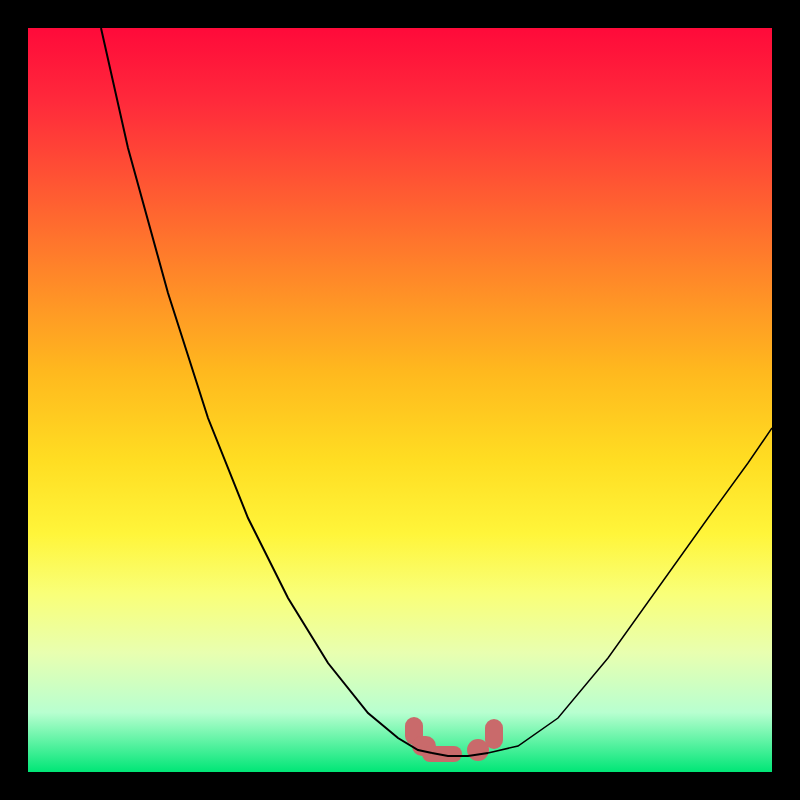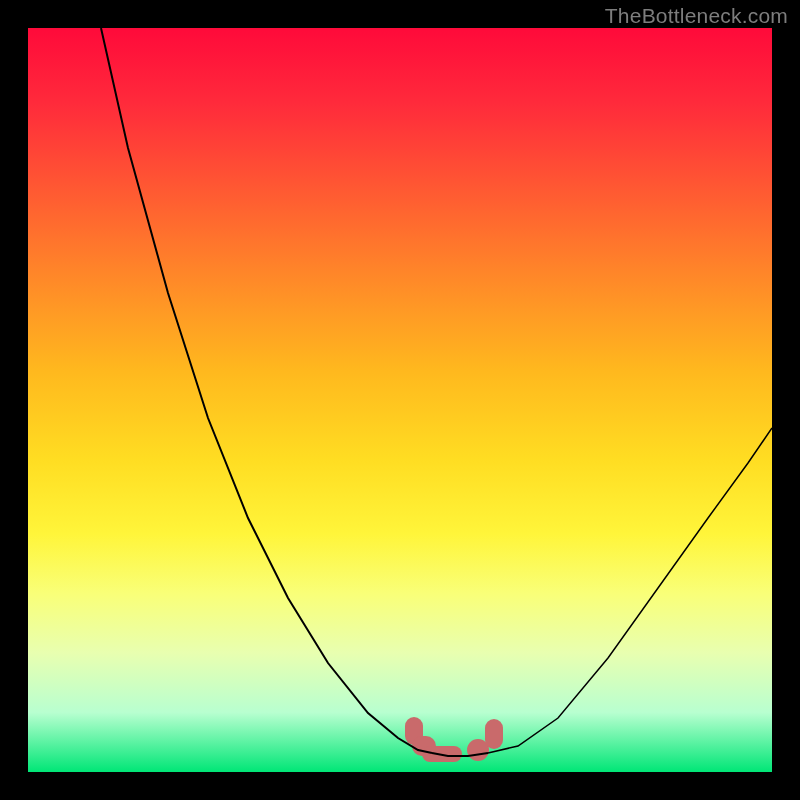--- a/index.html
+++ b/index.html
@@ -57,21 +57,20 @@
     font-weight: 500;
     letter-spacing: 0.2px;
     user-select: none;
   }
 </style>
 </head>
 <body>
 
 <div class="frame">
 
-  <div class="attribution">TheBottleneck.com</div>
 
   <div class="plot-area">
     <div class="gradient-bg"></div>
 
     <svg id="chart-svg" class="layer-svg" viewBox="0 0 744 744">
       <g id="marker-layer">
           <rect x="377" y="689" width="18" height="28" rx="9" ry="9" fill="#c96a6b"></rect>
           <rect x="384" y="708" width="24" height="20" rx="10" ry="10" fill="#c96a6b"></rect>
           <rect x="394" y="718" width="40" height="16" rx="8" ry="8" fill="#c96a6b"></rect>
           <rect x="439" y="711" width="22" height="22" rx="11" ry="11" fill="#c96a6b"></rect>

